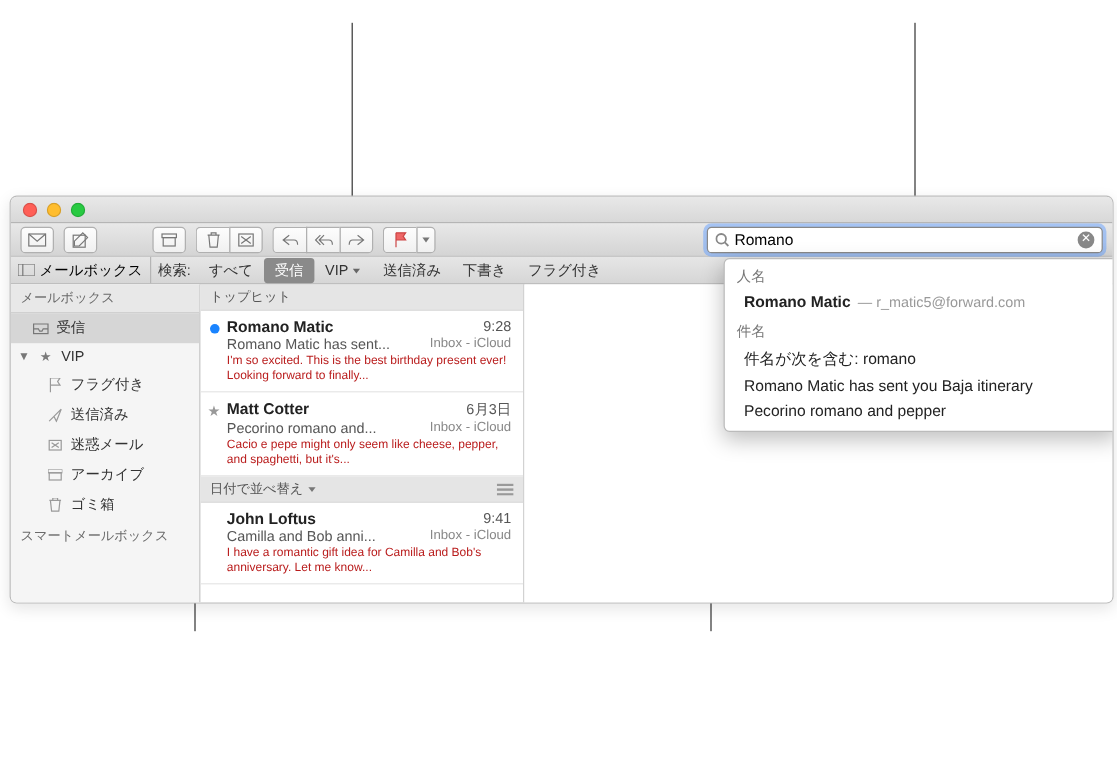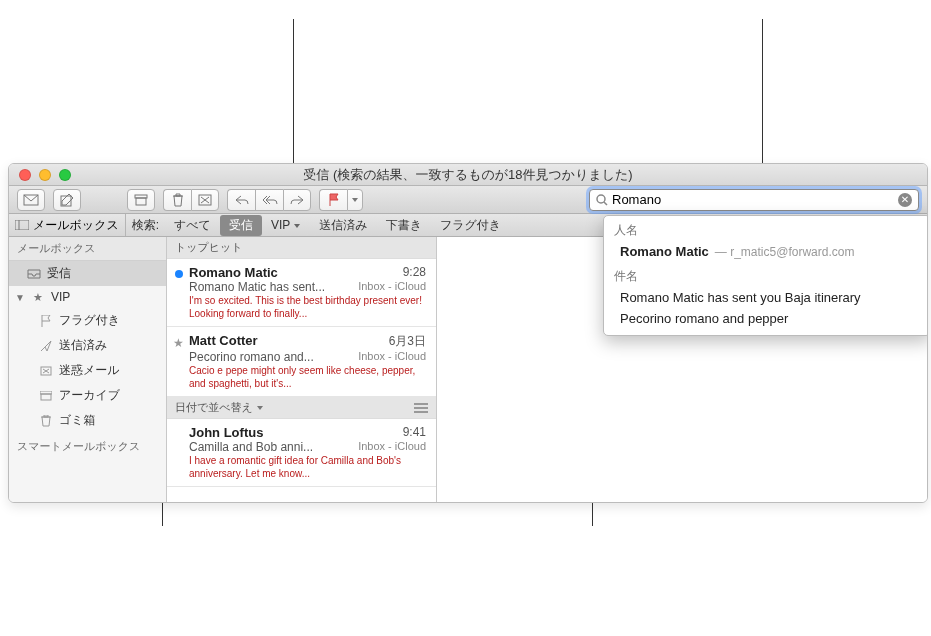--- a/index.html
+++ b/index.html
@@ -81,21 +81,20 @@
 <div class="callout-line callout-v4"></div>
 
 <div class="window">
 
   <div class="titlebar">
     <div class="traffic">
       <div class="dot red"></div>
       <div class="dot yellow"></div>
       <div class="dot green"></div>
     </div>
-    <div class="title-text">受信 (検索の結果、一致するものが18件見つかりました)</div>
   </div>
 
   <div class="toolbar">
     <div class="tb-btn">
       <svg width="16" height="12" viewBox="0 0 16 12">
           <rect x="1" y="1" width="14" height="10" fill="none" stroke="#777" stroke-width="1"></rect>
           <path d="M1 1 L8 7 L15 1" fill="none" stroke="#777"></path>
         </svg>
     </div>
     <div class="tb-btn">
@@ -310,17 +309,18 @@
     <div class="reading-pane"></div>
   </div>
 
   <div class="suggest-popup">
     <div class="sugg-header">人名</div>
     <div class="sugg-row sugg-person">
       <b>Romano Matic</b>
       <span class="sugg-email">— <span>r_matic5@forward.com</span></span>
     </div>
     <div class="sugg-header">件名</div>
+    <div class="sugg-row">件名が次を含む: romano</div>
     <div class="sugg-row">Romano Matic has sent you Baja itinerary</div>
     <div class="sugg-row">Pecorino romano and pepper</div>
   </div>
 
 </div>
 
 </body></html>

